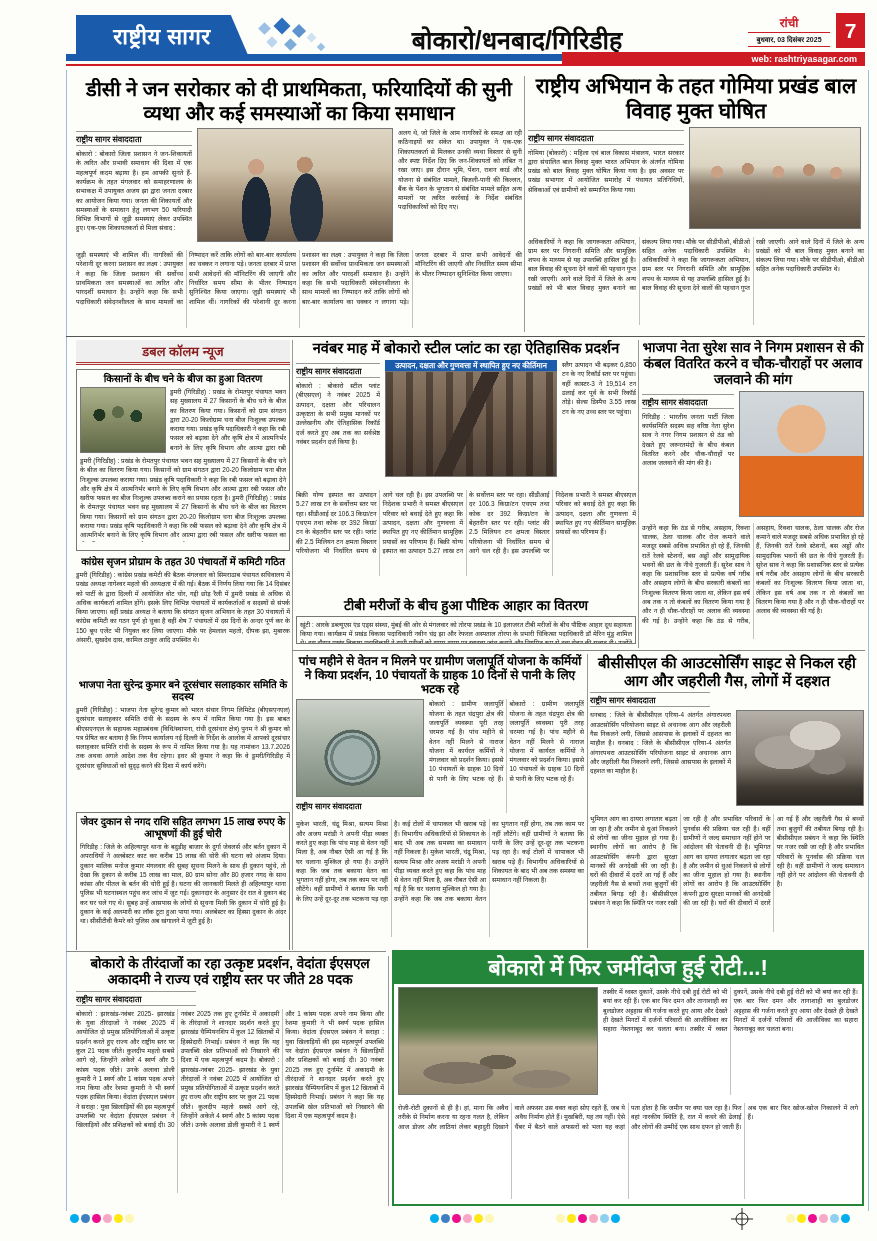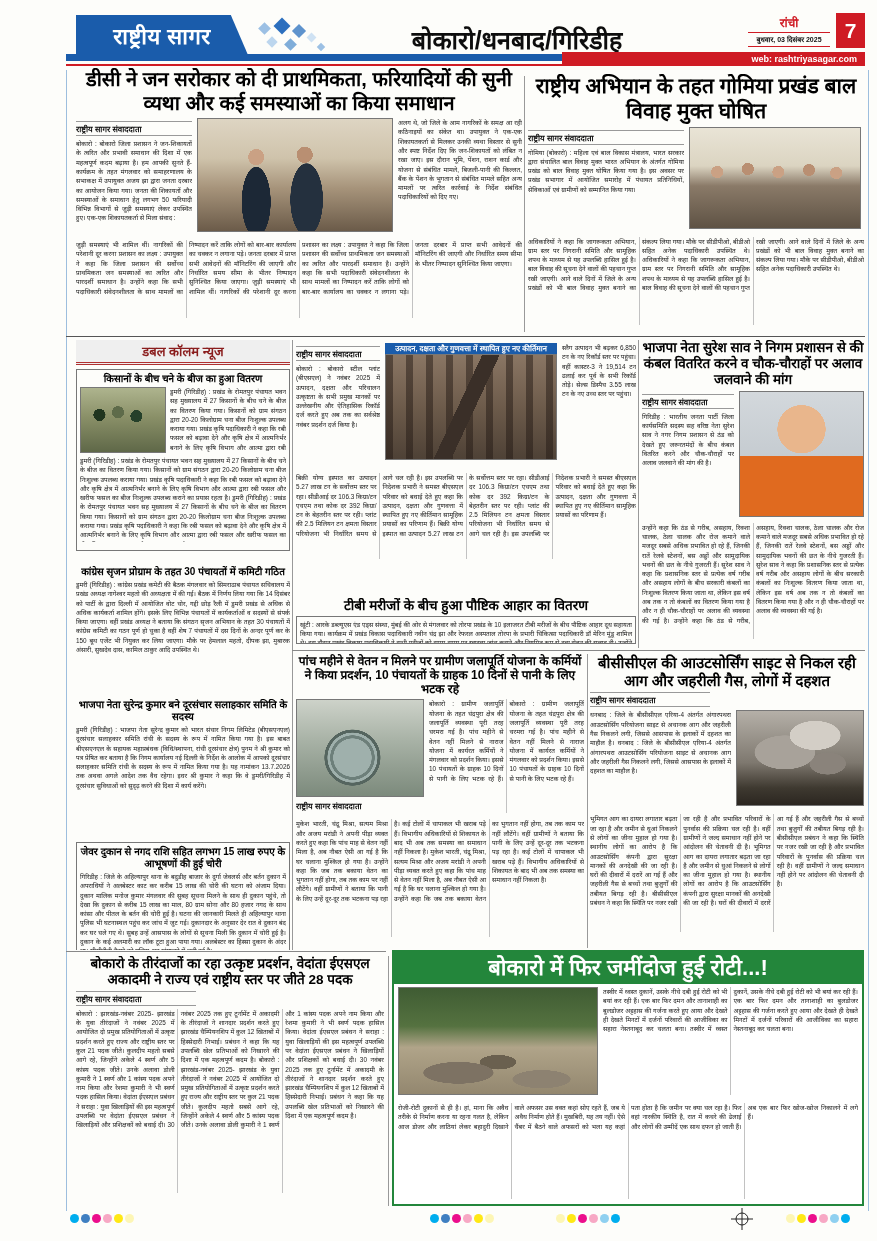--- a/index.html
+++ b/index.html
@@ -78,29 +78,29 @@
     radial-gradient(ellipse 30px 18px at 72% 56%,#8a837b 0 60%,transparent 61%),
     linear-gradient(180deg,#b5b0a8 0%,#7e786f 55%,#3e3930 82%,#2b2620 100%)}
   .ph-roti{background:
     radial-gradient(ellipse 58px 18px at 30% 80%,#7d7263 0 60%,transparent 61%),
     radial-gradient(ellipse 48px 15px at 72% 86%,#8d8271 0 60%,transparent 61%),
     radial-gradient(ellipse 30px 12px at 50% 70%,#6a604f 0 60%,transparent 61%),
     linear-gradient(180deg,#3f5c33 0%,#557240 36%,#b0a489 56%,#93876f 100%)}
 
   
   .art{position:absolute;overflow:hidden}
-  .art-dc{left:76px;top:68px;width:446px;height:258px}
+  .art-dc{left:76px;top:78px;width:446px;height:258px}
   .art-gomiya{left:528px;top:74px;width:336px;height:258px}
   .vrule{position:absolute;background:#999;width:1px}
   .hrule{position:absolute;background:#555;height:1px}
 
   .rail{left:76px;top:340px;width:214px;height:610px}
   .rail-title{font-size:13px;font-weight:bold;color:#8a1d1d;text-align:center;background:#efefef;
     border-bottom:3px double #b03030;padding:2px 0;margin-bottom:4px}
-  .rail-item{margin-bottom:15px;overflow:hidden}
+  .rail-item{margin-bottom:5px;overflow:hidden}
   .rail-item .ihl{font-size:10px;font-weight:bold;text-align:center;line-height:1.2;margin-bottom:2px;color:#000}
   .boxed{border:1px solid #777;padding:3px}
 
   .art-steel{left:296px;top:340px;width:340px;height:254px}
   .art-tb{left:296px;top:598px;width:340px;height:50px}
   .art-suresh{left:642px;top:340px;width:222px;height:308px}
   .art-water{left:296px;top:654px;width:288px;height:294px}
   .art-bccl{left:590px;top:654px;width:274px;height:294px}
   .art-arch{left:76px;top:956px;width:308px;height:250px}
   .art-roti{left:392px;top:950px;width:472px;height:256px;border:2px solid #23863b;background:#fff}
@@ -195,20 +195,21 @@
     </div>
 
     <div class="rail-item boxed" style="height:146px">
       <div class="ihl">जेवर दुकान से नगद राशि सहित लगभग 15 लाख रुपए के आभूषणों की हुई चोरी</div>
       <div class="bt" style="height:112px">गिरिडीह : जिले के अहिल्यापुर थाना के बदुडीह बाजार के दुर्गा जेवलर्स और बर्तन दुकान में अपराधियों ने अलबेस्टर काट कर करीब 15 लाख की चोरी की घटना को अंजाम दिया। दुकान मालिक मनोज कुमार मंगलवार की सुबह सूचना मिलने के साथ ही दुकान पहुंचे, तो देखा कि दुकान से करीब 15 लाख का माल, 80 ग्राम सोना और 80 हजार नगद के साथ कांसा और पीतल के बर्तन की चोरी हुई है। घटना की जानकारी मिलते ही अहिल्यापुर थाना पुलिस भी घटनास्थल पहुंच कर जांच में जुट गई। दुकानदार के अनुसार देर रात वे दुकान बंद कर घर चले गए थे। सुबह उन्हें आसपास के लोगों से सूचना मिली कि दुकान में चोरी हुई है। दुकान के कई अलमारी का लॉक टूटा हुआ पाया गया। अलबेस्टर का हिस्सा दुकान के अंदर था। सीसीटीवी कैमरे को पुलिस अब खंगालने में जुटी हुई है।</div>
     </div>
   </div>
   <div class="vrule" style="left:292px;top:340px;height:610px"></div>
 
   <div class="art art-steel">
+    <div class="hl" style="font-size:14.5px">नवंबर माह में बोकारो स्टील प्लांट का रहा ऐतिहासिक प्रदर्शन</div>
     <div class="row" style="height:126px">
       <div style="width:84px">
         <div class="byline">राष्ट्रीय सागर संवाददाता</div>
         <div class="bt" style="height:104px">बोकारो : बोकारो स्टील प्लांट (बीएसएल) ने नवंबर 2025 में उत्पादन, दक्षता और परिचालन उत्कृष्टता के सभी प्रमुख मानकों पर उल्लेखनीय और ऐतिहासिक रिकॉर्ड दर्ज करते हुए अब तक का सर्वश्रेष्ठ नवंबर प्रदर्शन दर्ज किया है।</div>
       </div>
       <div style="width:172px">
         <div class="caption-bar">उत्पादन, दक्षता और गुणवत्ता में स्थापित हुए नए कीर्तिमान</div>
         <div class="ph ph-steel" style="width:172px;height:106px"></div>
       </div>
       <div class="bt" style="flex:1;height:124px">स्लैग उत्पादन भी बढ़कर 6,850 टन के नए रिकॉर्ड स्तर पर पहुंचा। वहीं कास्टर-3 ने 19,514 टन ढलाई कर पूर्व के सभी रिकॉर्ड तोड़े। सेल्स डिस्पैच 3.55 लाख टन के नए उच्च स्तर पर पहुंचा।</div>

